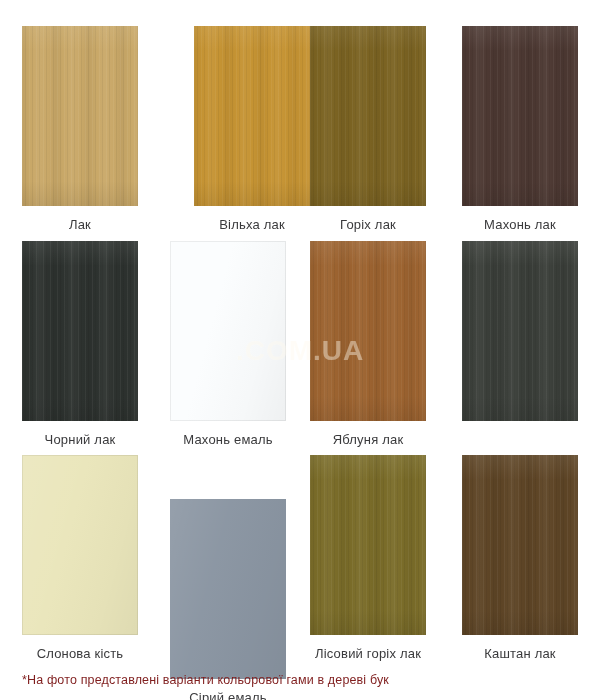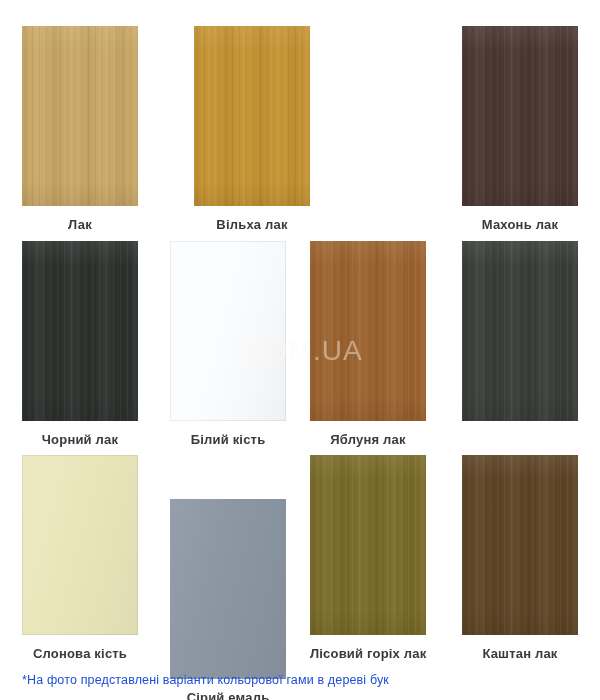--- a/index.html
+++ b/index.html
@@ -101,79 +101,83 @@
     box-shadow: inset 0 0 0 1px rgba(0,0,0,0.07);
   }
 
   .swatch-label {
     margin-top: 11px;
     text-align: center;
     font-size: 13px;
     line-height: 16px;
     letter-spacing: 0.015em;
     color: #3a3a3c;
-    font-weight: 700;
+    font-weight: 400;
     white-space: nowrap;
   }
 
   
   #watermark {
     position: absolute;
     left: 236px;
     top: 334px;
     width: 220px;
     height: 34px;
     font-size: 28px;
     line-height: 34px;
     letter-spacing: 0.035em;
     color: rgba(255, 250, 238, 0.42);
-    font-weight: 400;
+    font-weight: 700;
     pointer-events: none;
     white-space: nowrap;
     text-shadow: 0 0 1px rgba(255,255,255,0.16);
   }
 
   
   #footnote {
     position: absolute;
     left: 22px;
     top: 672px;
     width: 560px;
     font-size: 12.5px;
     line-height: 16px;
-    color: #1d4ed8;
+    color: #7f1d1d;
     letter-spacing: 0.012em;
     white-space: nowrap;
   }
 </style>
 </head>
 <body style="background: rgb(255, 255, 255);">
 
 <div id="sheet">
 
   <div id="grid">
       <div class="cell" style="left: 22px; top: 26px;">
         <div class="chip wood" title="Лак" style="background: rgb(201, 168, 104);"></div>
         <div class="swatch-label">Лак</div>
       </div>
       <div class="cell" style="left: 170px; top: 26px; margin-left: 24px;">
         <div class="chip wood" title="Вільха лак" style="background: rgb(197, 147, 51);"></div>
         <div class="swatch-label">Вільха лак</div>
       </div>
+      <div class="cell" style="left: 310px; top: 26px;">
+        <div class="chip wood" title="Горіх лак" style="background: rgb(123, 99, 34);"></div>
+        <div class="swatch-label">Горіх лак</div>
+      </div>
       <div class="cell" style="left: 462px; top: 26px;">
         <div class="chip wood" title="Махонь лак" style="background: rgb(76, 56, 50);"></div>
         <div class="swatch-label">Махонь лак</div>
       </div>
       <div class="cell" style="left: 22px; top: 241px;">
         <div class="chip wood" title="Чорний лак" style="background: rgb(45, 50, 47);"></div>
         <div class="swatch-label">Чорний лак</div>
       </div>
       <div class="cell" style="left: 170px; top: 241px;">
         <div class="chip flat hairline" title="Білий емаль" style="background: rgb(251, 253, 254);"></div>
-        <div class="swatch-label">Білий кість</div>
+        <div class="swatch-label">Махонь емаль</div>
       </div>
       <div class="cell" style="left: 310px; top: 241px;">
         <div class="chip wood" title="Яблуня лак" style="background: rgb(156, 99, 48);"></div>
         <div class="swatch-label">Яблуня лак</div>
       </div>
       <div class="cell" style="left: 462px; top: 241px;">
         <div class="chip wood" title="Венге лак" style="background: rgb(58, 62, 57);"></div>
       </div>
       <div class="cell" style="left: 22px; top: 455px;">
         <div class="chip flat hairline" title="Слонова кість" style="background: rgb(234, 230, 187);"></div>

